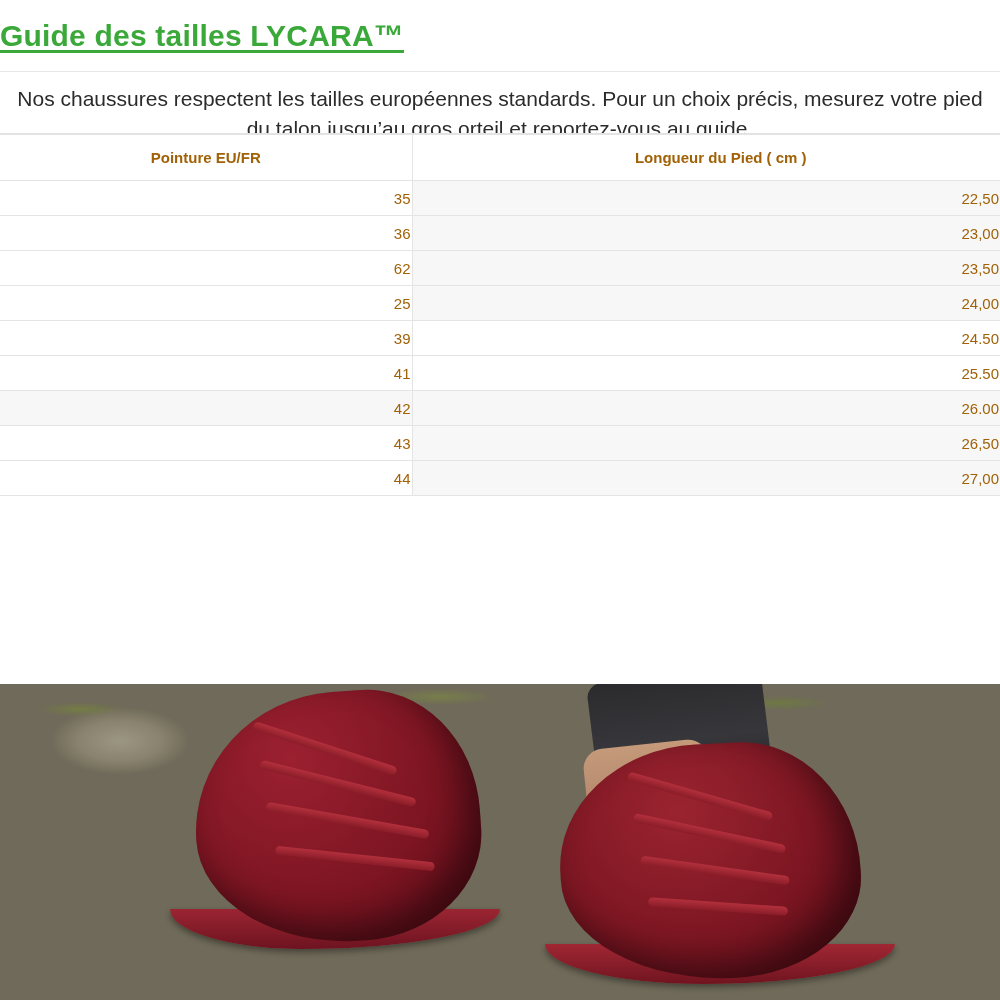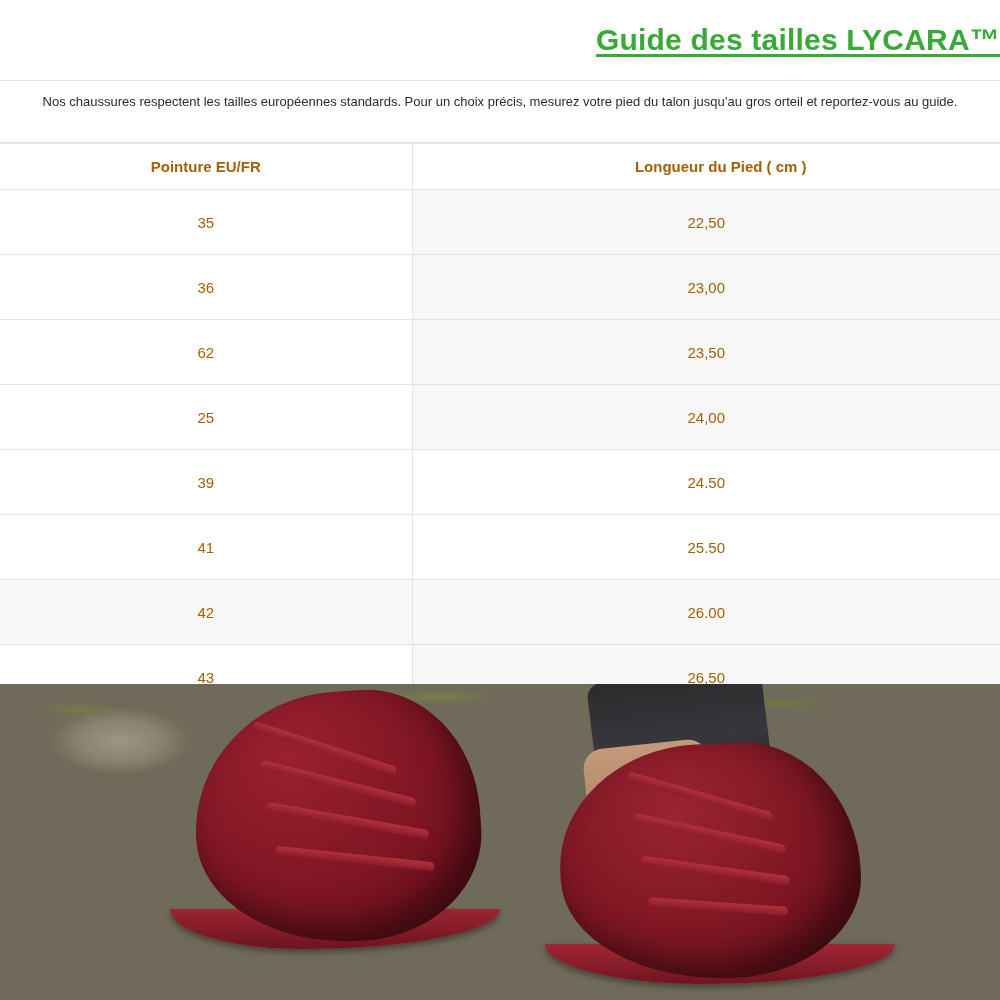--- a/index.html
+++ b/index.html
@@ -15,44 +15,44 @@
   .page {
     width: 1000px;
     height: 1000px;
     position: relative;
     overflow: hidden;
     background: #ffffff;
   }
 
   
   .title-wrap {
-    height: 81px;
+    height: 72px;
     display: flex;
     align-items: center;
-    justify-content: flex-end;
+    justify-content: flex-start;
     border-bottom: 1px solid #e6e6e6;
   }
   .title {
     font-size: 30px;
     font-weight: bold;
     color: #3aa93a;
     text-decoration: underline;
     text-underline-offset: 4px;
     letter-spacing: 0.2px;
   }
 
   
   .intro-wrap {
     height: 62px;
     padding: 12px 14px 0 14px;
     overflow: hidden;
     border-bottom: 1px solid #e2e2e2;
   }
   .intro {
-    font-size: 13px;
+    font-size: 21px;
     line-height: 1.45;
     color: #2b2b2b;
     text-align: center;
     margin: 0;
   }
 
   
   table.size-table {
     width: 1000px;
     border-collapse: collapse;
@@ -67,22 +67,23 @@
     font-size: 15px;
     color: #a16207;
   }
   table.size-table th {
     font-weight: bold;
     height: 46px;
     font-size: 15px;
     background: #ffffff;
   }
   table.size-table td {
-    height: 65px;
+    height: 35px;
     font-weight: normal;
+    text-align: right;
   }
   .col-sep { border-left: 1px solid #e4e4e4 !important; }
   td.col-left { width: 412px; }
   td.col-right { width: 588px; }
   th.col-left { width: 412px; }
   th.col-right { width: 588px; padding-left: 30px; }
 
   tr.shade td.col-right { background: #f7f7f7; }
   tr.shade-full td { background: #f7f7f7; }
 

